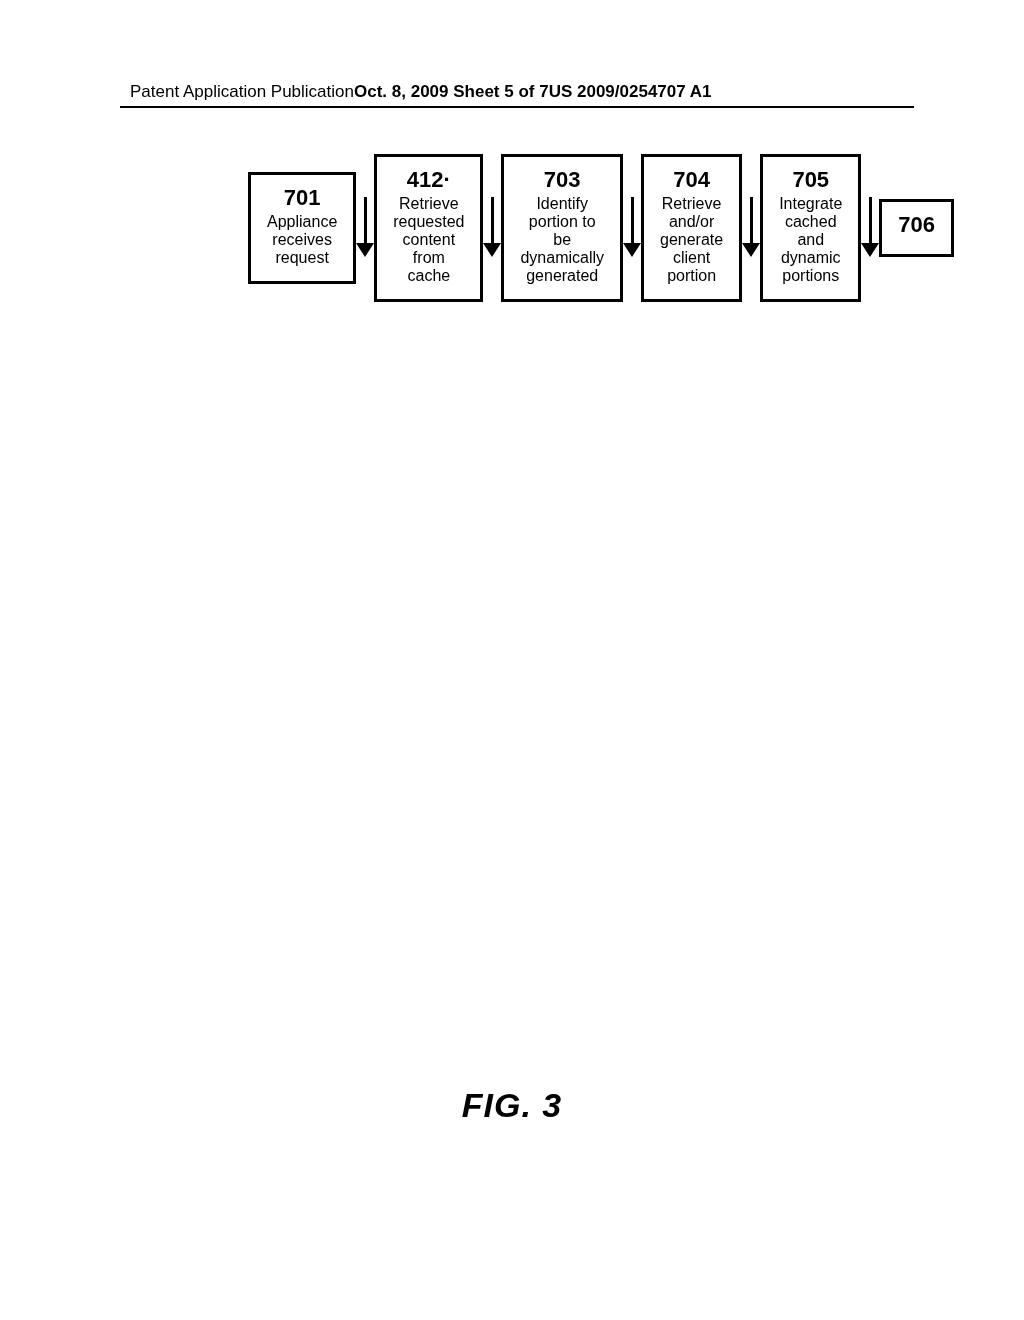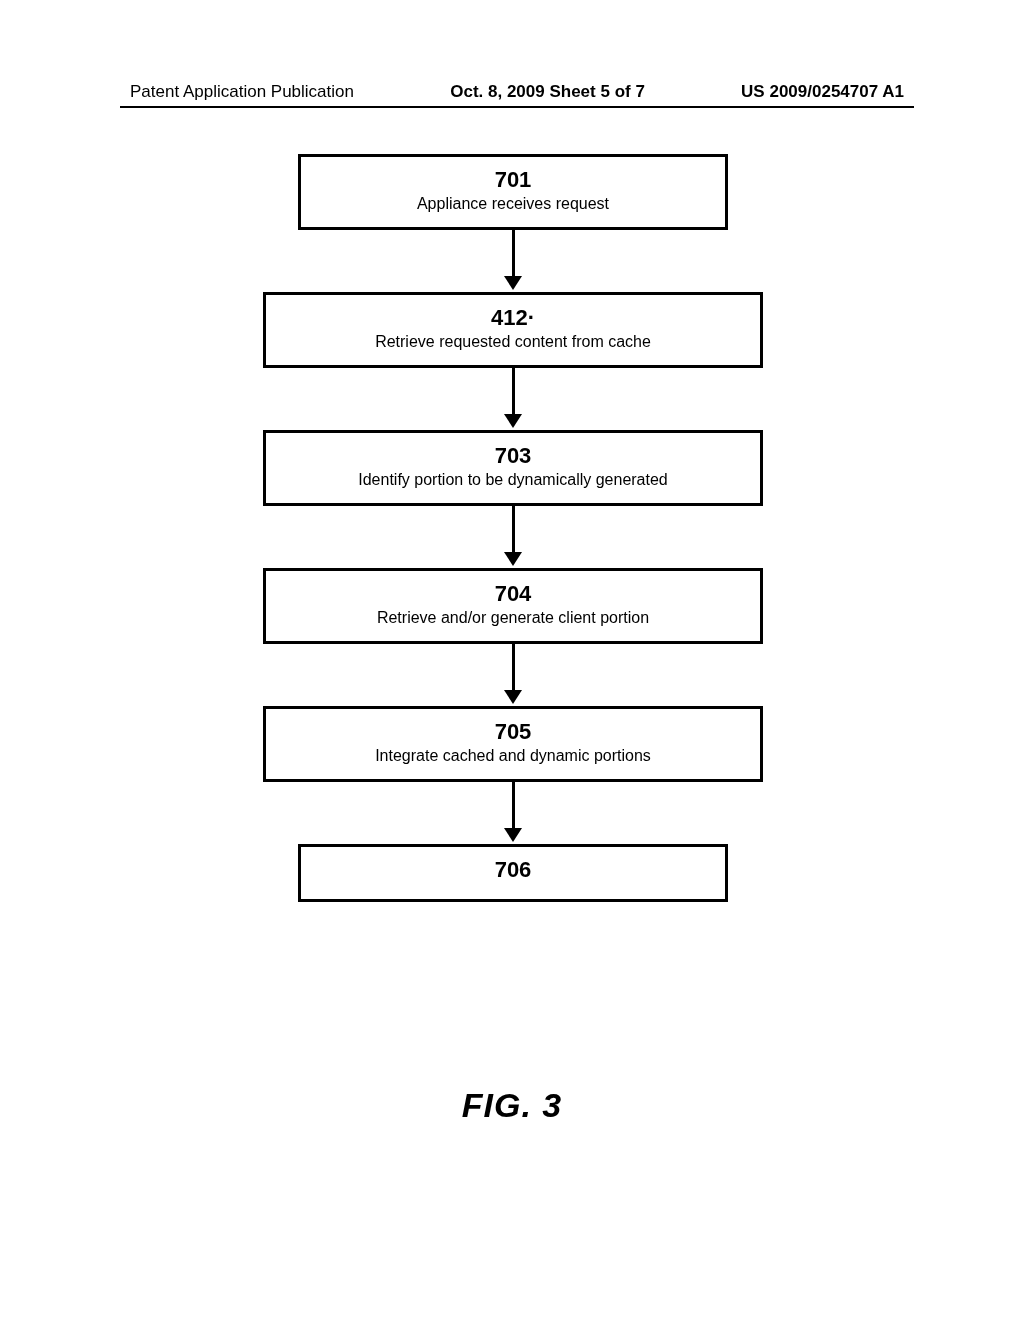--- a/index.html
+++ b/index.html
@@ -12,23 +12,22 @@
       height: 1320px;
       background: #ffffff;
       font-family: Arial, Helvetica, sans-serif;
       position: relative;
     }
     .header {
       position: absolute;
       top: 82px;
       left: 0;
       width: 100%;
-      padding: 0 120px 0 130px;
+      padding: 0 84px 0 130px;
       display: flex;
-      justify-content: space-between;
       align-items: baseline;
       font-size: 17px;
     }
     .header-left {
       font-weight: normal;
     }
     .header-center {
       font-weight: bold;
     }
     .header-right {
@@ -41,21 +40,21 @@
       right: 110px;
       height: 2px;
       background: #000;
     }
     .flowchart {
       position: absolute;
       top: 154px;
       left: 248px;
       width: 530px;
       display: flex;
-      flex-direction: column;
+      flex-direction: row;
       align-items: center;
     }
     .box {
       border: 3px solid #000;
       width: 500px;
       text-align: center;
       padding: 10px 16px 14px 16px;
       background: #fff;
     }
     .box-narrow {

